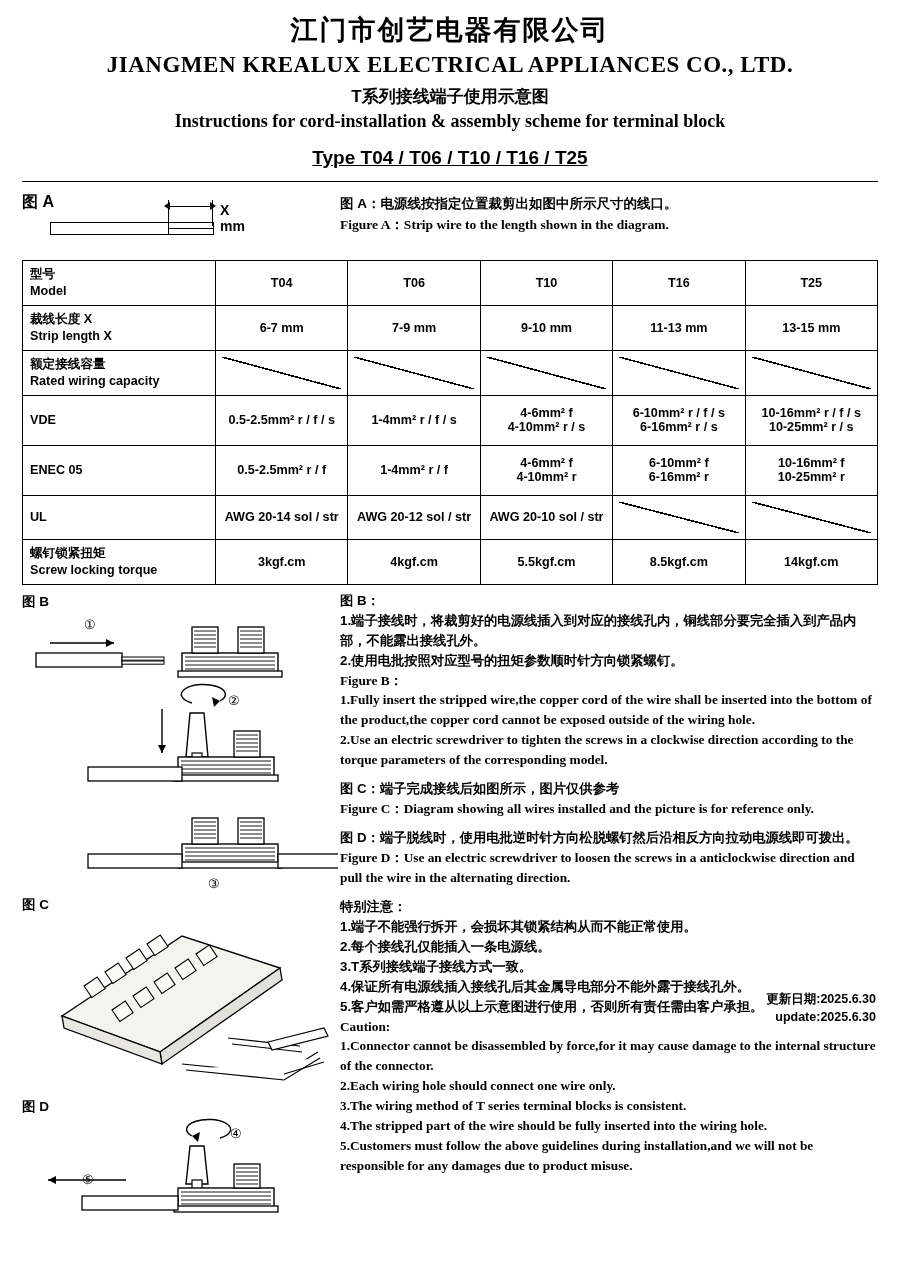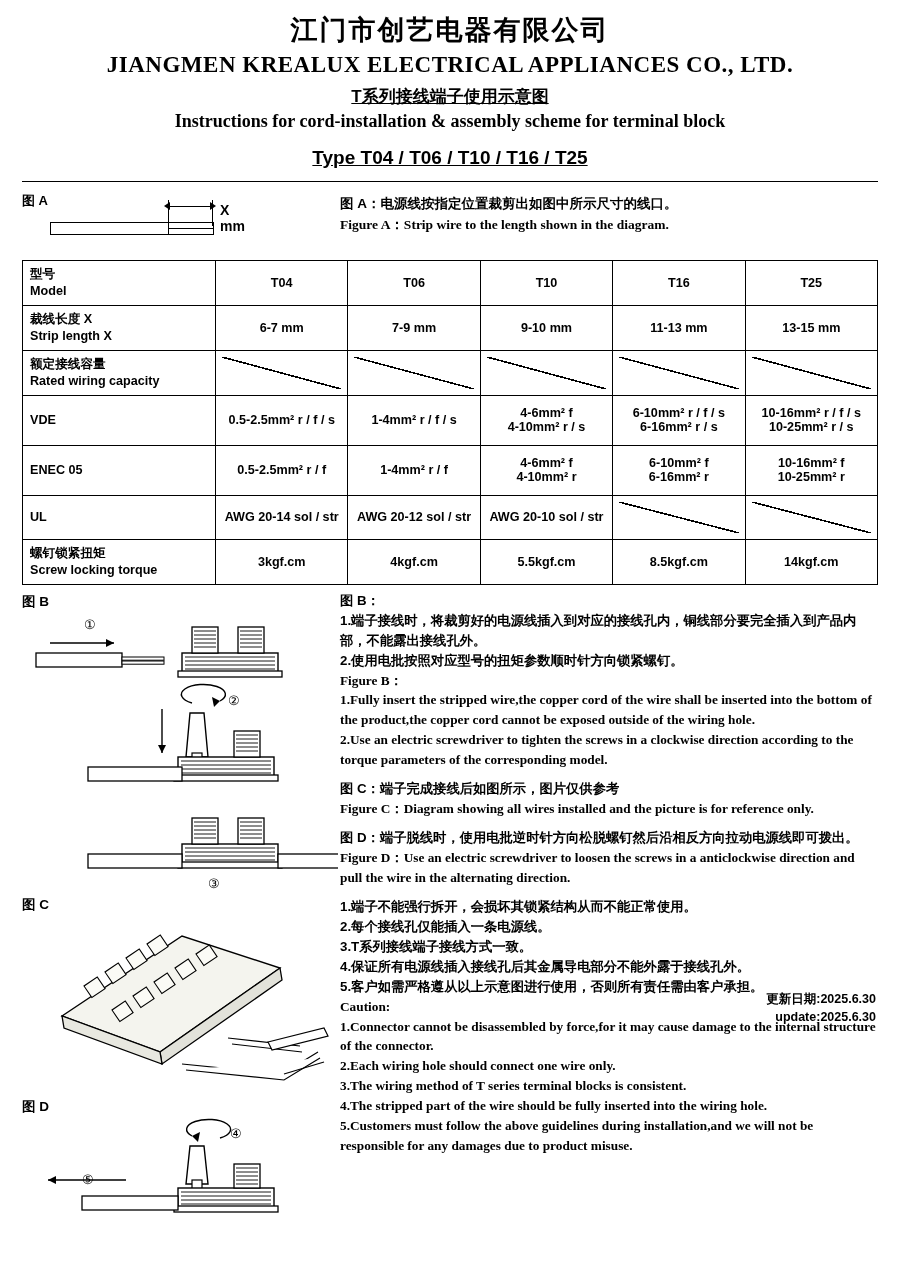--- a/index.html
+++ b/index.html
@@ -10,28 +10,28 @@
     color:#000;
     position:relative;
     overflow:hidden;
   }
   .page{position:relative;width:900px;height:1036px;padding:0;box-sizing:border-box;}
 
   
   .header{text-align:center;padding:14px 20px 4px 20px;}
   .h-cn{font-size:27px;font-weight:bold;letter-spacing:2px;line-height:1.25;}
   .h-en{font-size:23px;font-weight:bold;font-family:"Liberation Serif", serif;letter-spacing:0.5px;margin-top:4px;}
-  .h-sub-cn{font-size:17px;font-weight:bold;margin-top:7px;text-decoration:underline;}
+  .h-sub-cn{font-size:17px;font-weight:bold;margin-top:7px;}
   .h-sub-en{font-size:18px;font-weight:bold;font-family:"Liberation Serif", serif;margin-top:3px;}
   .h-type{font-size:19px;font-weight:bold;margin-top:15px;text-decoration:underline;}
   .rule{border-top:1.5px solid #000;margin:8px 22px 0 22px;}
 
   
   .figA-row{position:relative;height:58px;margin:10px 22px 0 22px;}
-  .figA-label{position:absolute;left:0;top:0;font-size:13px;font-weight:bold;}
+  .figA-label{position:absolute;left:0;top:0;font-size:16px;font-weight:bold;}
   .figA-draw{position:absolute;left:28px;top:22px;width:180px;height:26px;}
   .figA-text{position:absolute;left:318px;top:2px;font-size:13.5px;font-weight:bold;line-height:1.55;}
   .figA-text .en{font-family:Liberation Serif, serif;}
 
   .wire-body{position:absolute;left:0;top:8px;width:118px;height:11px;border:1.4px solid #000;background:#fff;}
   .wire-core1{position:absolute;left:118px;top:8px;width:44px;height:5px;border:1.2px solid #000;background:#fff;}
   .wire-core2{position:absolute;left:118px;top:14px;width:44px;height:5px;border:1.2px solid #000;background:#fff;}
   .xdim{position:absolute;left:114px;top:-14px;width:52px;height:12px;}
   .xdim .line{position:absolute;left:4px;top:6px;width:44px;border-top:1.2px solid #000;}
   .xdim .ar-l{position:absolute;left:0px;top:2px;width:0;height:0;border-top:4px solid transparent;border-bottom:4px solid transparent;border-right:6px solid #000;}
@@ -354,20 +354,21 @@
         <div>图 C：端子完成接线后如图所示，图片仅供参考</div>
         <div class="en">Figure C：Diagram showing all wires installed and the picture is for reference only.</div>
       </div>
 
       <div class="blk">
         <div>图 D：端子脱线时，使用电批逆时针方向松脱螺钉然后沿相反方向拉动电源线即可拨出。</div>
         <div class="en">Figure D：Use an electric screwdriver to loosen the screws in a anticlockwise direction and pull the wire in the alternating direction.</div>
       </div>
 
       <div class="blk">
+        <div>特别注意：</div>
         <div>1.端子不能强行拆开，会损坏其锁紧结构从而不能正常使用。</div>
         <div>2.每个接线孔仅能插入一条电源线。</div>
         <div>3.T系列接线端子接线方式一致。</div>
         <div>4.保证所有电源线插入接线孔后其金属导电部分不能外露于接线孔外。</div>
         <div>5.客户如需严格遵从以上示意图进行使用，否则所有责任需由客户承担。</div>
         <div class="en">Caution:</div>
         <div class="en">1.Connector cannot be disassembled by force,for it may cause damage to the internal structure of the connector.</div>
         <div class="en">2.Each wiring hole should connect one wire only.</div>
         <div class="en">3.The wiring method of T series terminal blocks is consistent.</div>
         <div class="en">4.The stripped part of the wire should be fully inserted into the wiring hole.</div>

